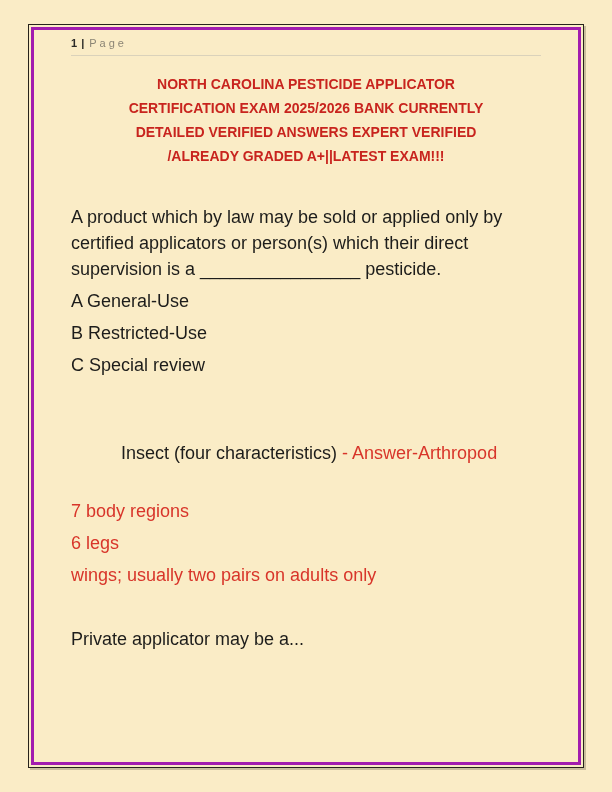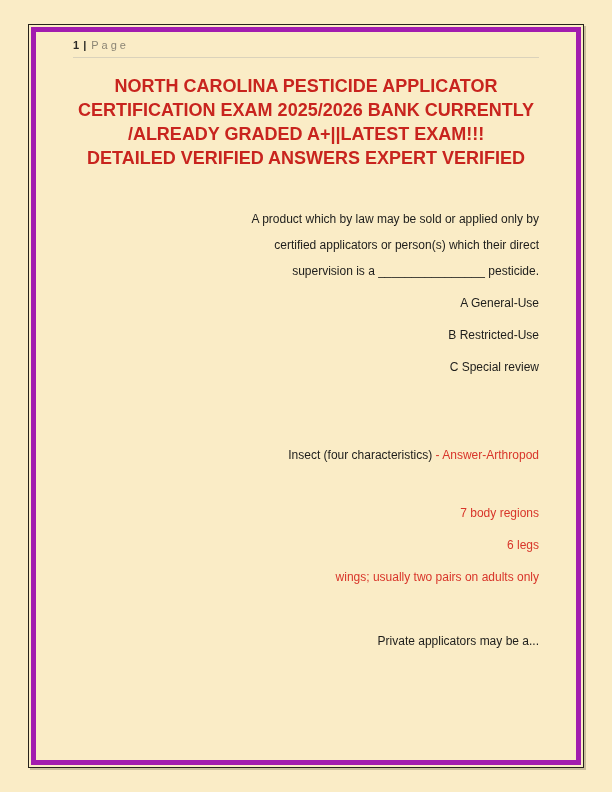--- a/index.html
+++ b/index.html
@@ -22,21 +22,21 @@
     height: 744px;
     box-sizing: border-box;
     border: 1px solid #26221b;
     padding: 2px;
     box-shadow: 2px 2px 0 rgba(60,50,30,0.25);
   }
   .frame-inner {
     width: 100%;
     height: 100%;
     box-sizing: border-box;
-    border: 5px solid #a21caf;
+    border: 3px solid #a21caf;
     padding: 0 37px;
     overflow: hidden;
   }
   .header {
     margin-top: 6px;
     padding-bottom: 4px;
     border-bottom: 1px solid #DAD2BB;
     font-size: 11px;
     line-height: 15px;
     color: #8B8575;
@@ -45,24 +45,24 @@
     font-weight: bold;
     color: #2b2a26;
   }
   .header .sep { margin: 0 5px 0 4px; font-weight: bold; }
   .header .plabel { letter-spacing: 3px; }
   .doc-title {
     margin-top: 16px;
     text-align: center;
     color: #C8241E;
     font-weight: bold;
-    font-size: 18px;
+    font-size: 14px;
   }
   .doc-title .tline { line-height: 24px; white-space: pre-wrap; }
-  .body-text { font-size: 12px; color: #1D1D1B; text-align: right; }
+  .body-text { font-size: 18px; color: #1D1D1B; }
   .para { margin: 0 0 6px 0; }
   .para .qline, .para.single { line-height: 26px; white-space: pre-wrap; }
   .first-q { margin-top: 36px; }
   .red { color: #D8352A; }
   .gap30 { height: 30px; }
   .gap32 { height: 32px; }
 </style>
 </head>
 <body>
 
@@ -70,22 +70,22 @@
   <div class="frame">
     <div class="frame-inner">
 
       <div class="header">
         <span class="num">1</span><span class="sep">|</span><span class="plabel">Page</span>
       </div>
 
       <div class="doc-title">
         <div class="tline">NORTH CAROLINA PESTICIDE APPLICATOR</div>
         <div class="tline">CERTIFICATION EXAM 2025/2026 BANK CURRENTLY</div>
+        <div class="tline">DETAILED VERIFIED ANSWERS EXPERT VERIFIED</div>
         <div class="tline">/ALREADY GRADED A+||LATEST EXAM!!!</div>
-        <div class="tline">DETAILED VERIFIED ANSWERS EXPERT VERIFIED</div>
       </div>
 
       <div class="body-text">
 
         <div class="para first-q">
           <div class="qline">A product which by law may be sold or applied only by</div>
           <div class="qline">certified applicators or person(s) which their direct</div>
           <div class="qline">supervision is a ________________ pesticide.</div>
         </div>
         <div class="para single">A General-Use</div>
@@ -96,19 +96,19 @@
 
         <div class="para single">
           <span>Insect (four characteristics) </span><span class="red">- Answer-Arthropod</span>
         </div>
         <div class="para single red">7 body regions</div>
         <div class="para single red">6 legs</div>
         <div class="para single red">wings; usually two pairs on adults only</div>
 
         <div class="gap32"></div>
 
-        <div class="para single">Private applicators may be a...</div>
+        <div class="para single">Private applicator may be a...</div>
 
       </div>
 
     </div>
   </div>
 </div>
 
 </body></html>

